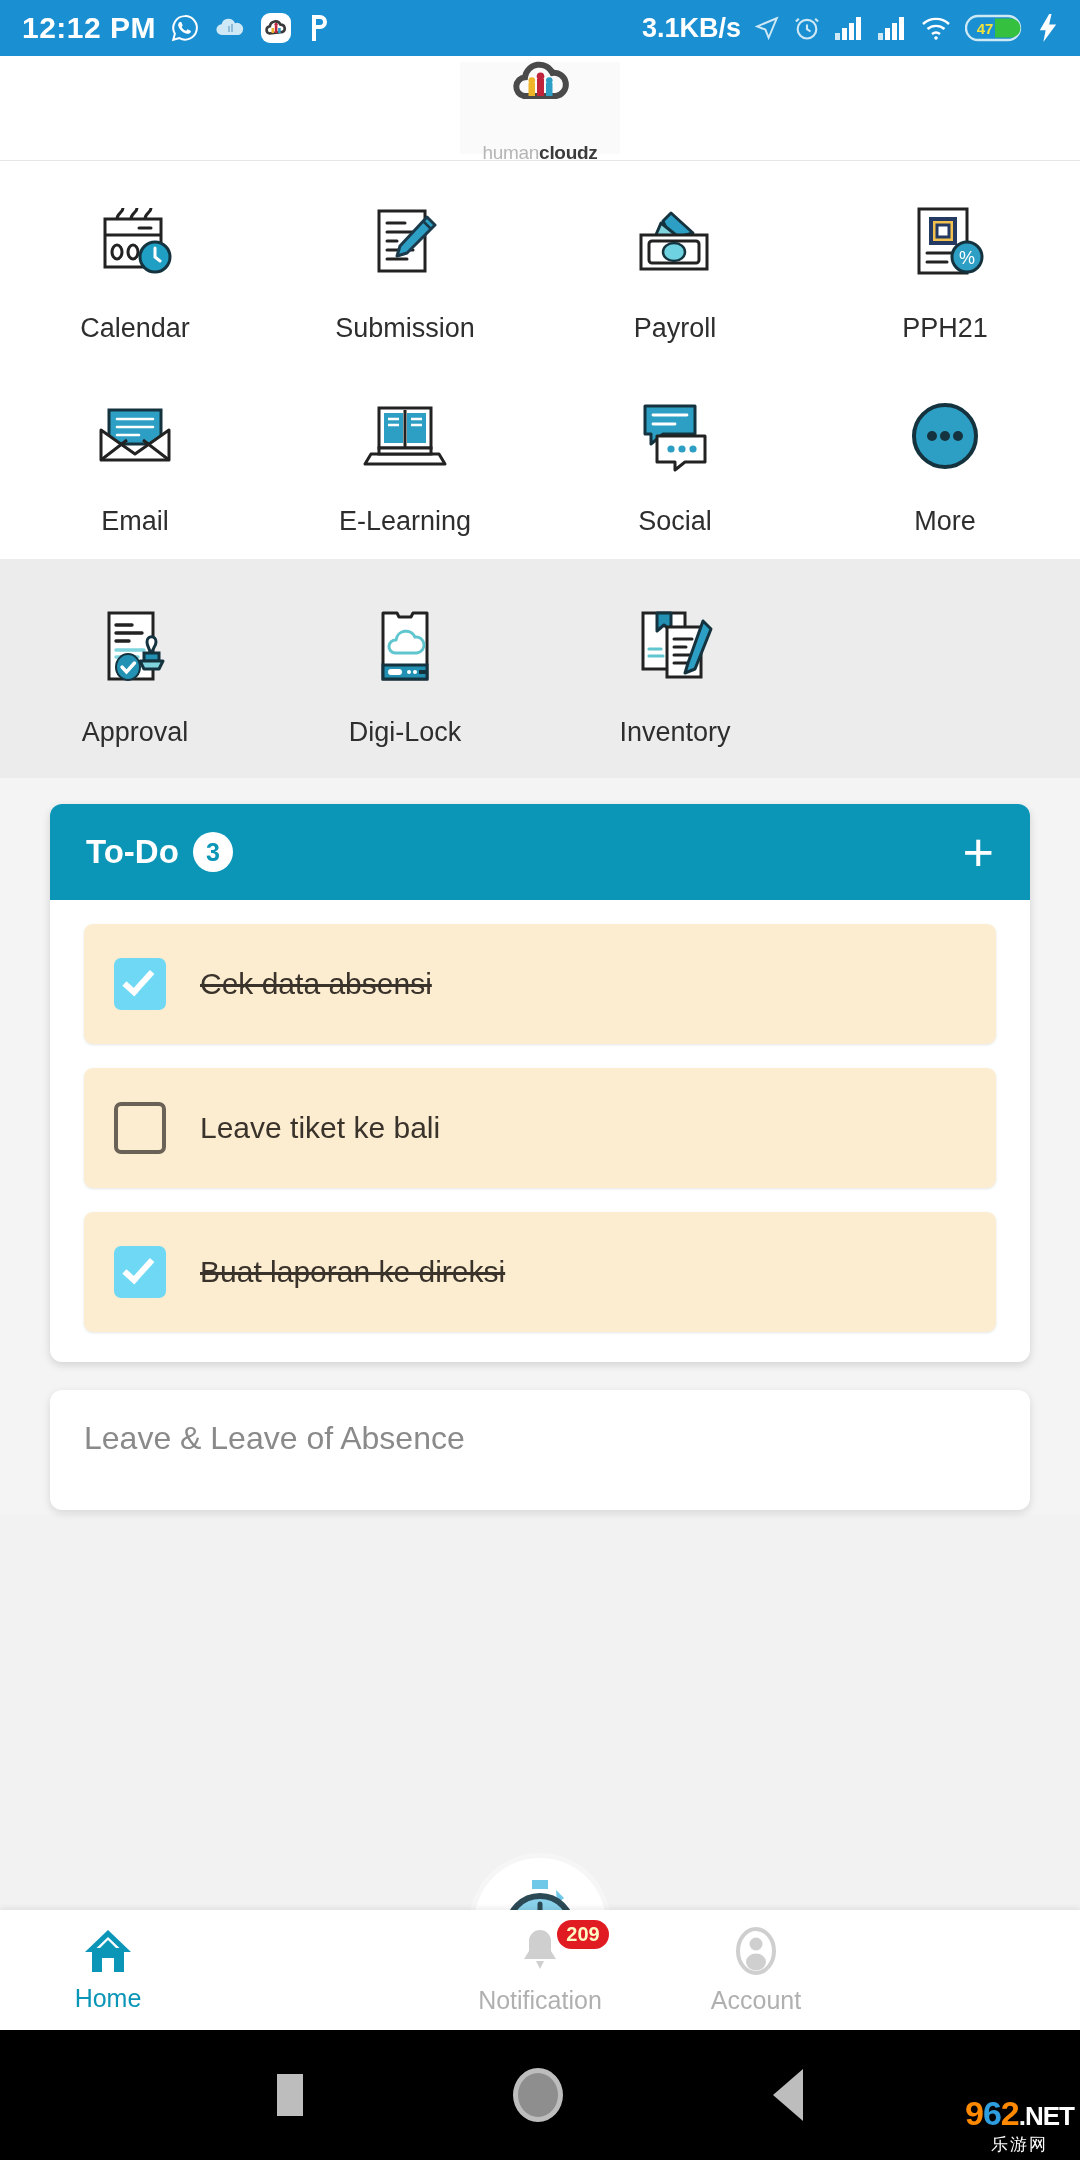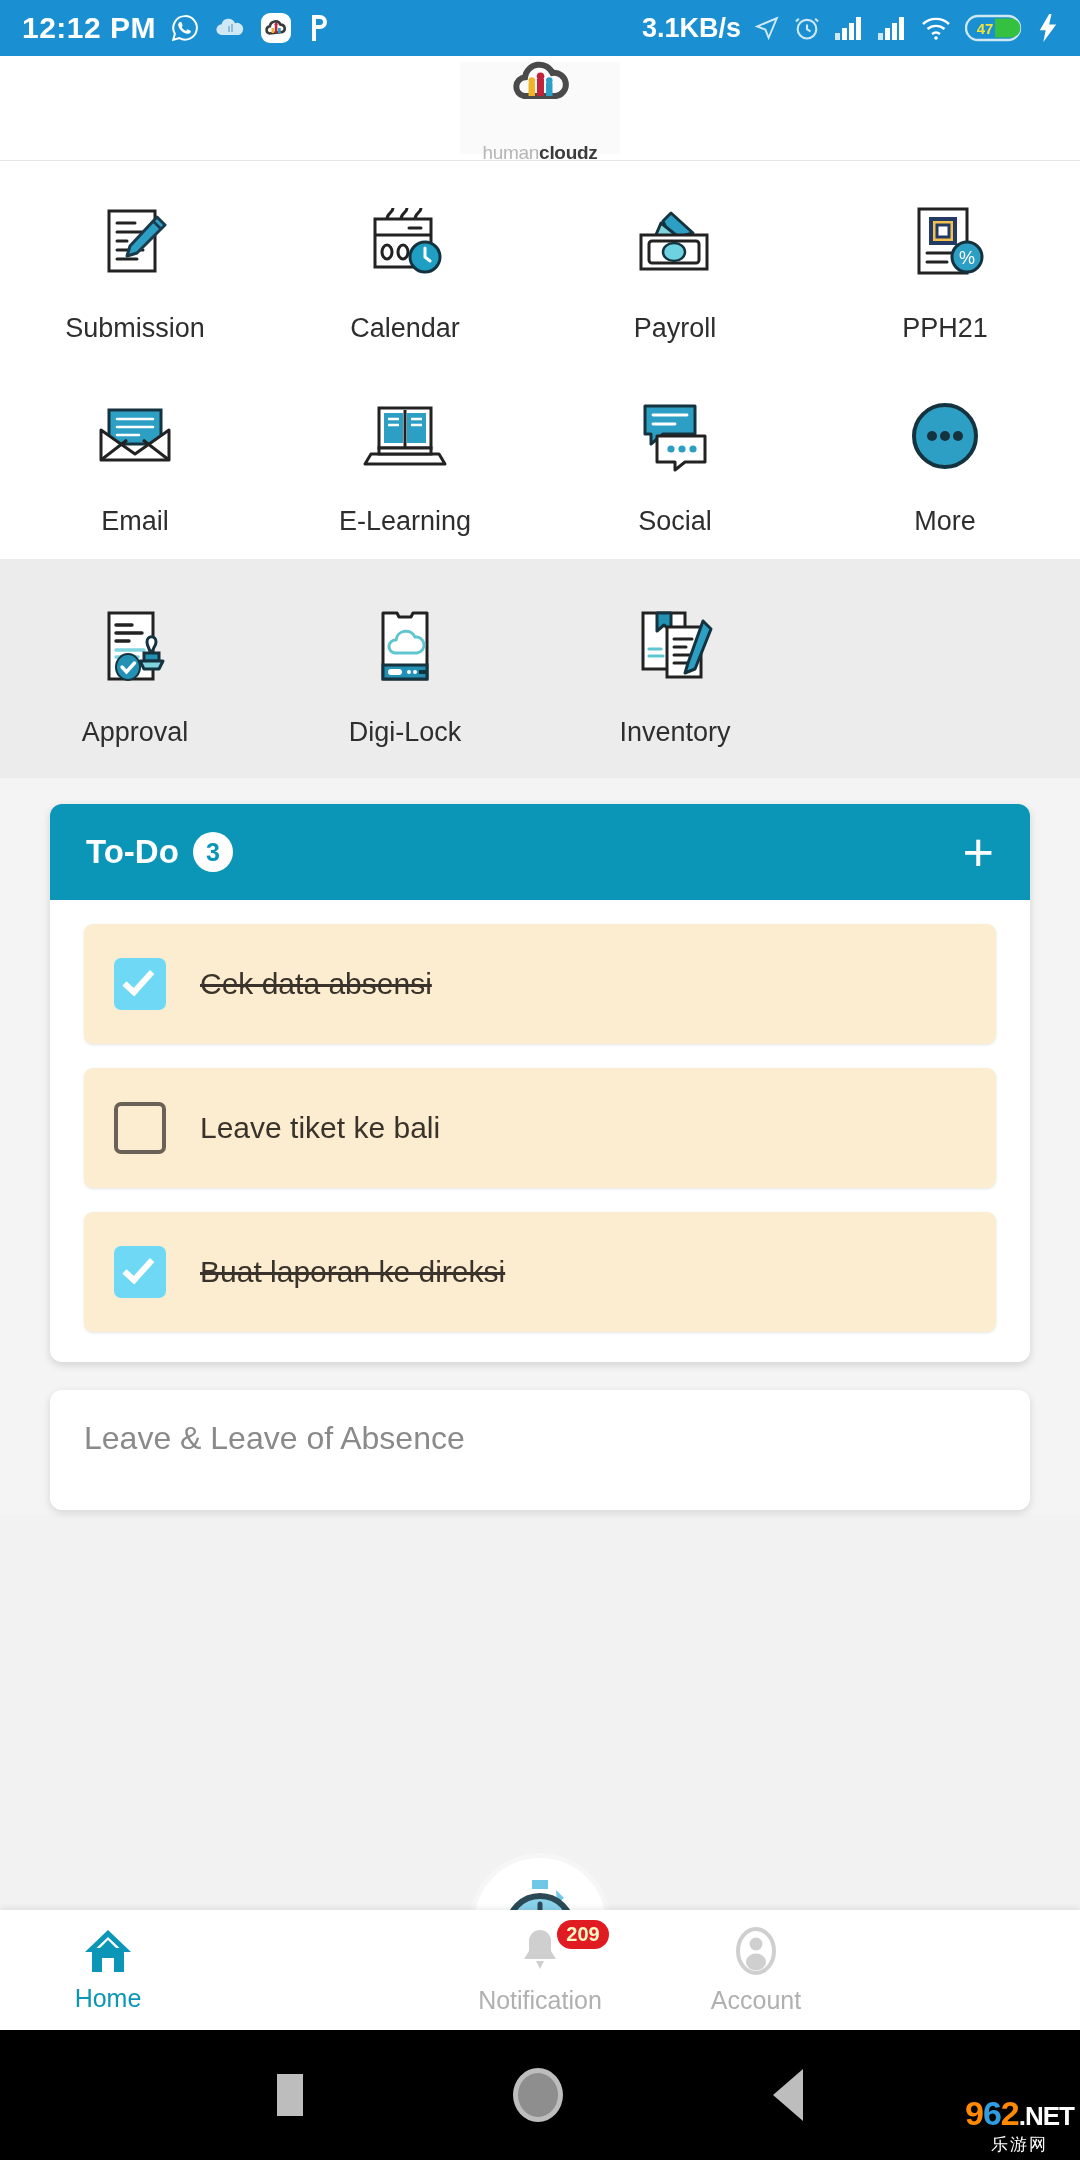--- a/index.html
+++ b/index.html
@@ -235,52 +235,52 @@
       </div>
     </div>
   </div>
 
   <div class="grid-white">
 
     <div class="grid-row">
       <div class="cell">
         <div class="cell-icon">
           <svg width="96" height="96" viewBox="0 0 96 96">
-            <rect x="22" y="16" width="46" height="60" fill="#fff" stroke="#222" stroke-width="3"></rect>
-            <path d="M30 28h18M30 37h28M30 46h10M30 55h26M30 64h20" stroke="#222" stroke-width="3" stroke-linecap="round"></path>
-            <path d="M52 47 22 46" stroke="none"></path>
-            <g transform="rotate(0 0 0)">
-              <path d="M70 22 78 30 50 58l-10 3 3-10z" fill="#2e9fc4" stroke="#1b3a4b" stroke-width="3" stroke-linejoin="round"></path>
-              <path d="M66 26 74 34" stroke="#1b3a4b" stroke-width="2.5"></path>
-            </g>
-          </svg>
-        </div>
-        <div class="cell-label">Submission</div>
-      </div>
-
-      <div class="cell">
-        <div class="cell-icon">
-          <svg width="96" height="96" viewBox="0 0 96 96">
             <rect x="18" y="24" width="56" height="48" fill="#fff" stroke="#222" stroke-width="3"></rect>
             <path d="M18 40h56" stroke="#222" stroke-width="3"></path>
             <path d="M30 24c0-6 6-6 6-11M44 24c0-6 6-6 6-11M58 24c0-6 6-6 6-11" fill="none" stroke="#222" stroke-width="3"></path>
             <ellipse cx="30" cy="57" rx="5" ry="7" fill="none" stroke="#222" stroke-width="3"></ellipse>
             <ellipse cx="46" cy="57" rx="5" ry="7" fill="none" stroke="#222" stroke-width="3"></ellipse>
             <ellipse cx="62" cy="57" rx="5" ry="7" fill="none" stroke="#222" stroke-width="3"></ellipse>
             <path d="M52 33h12" stroke="#222" stroke-width="3" stroke-linecap="round"></path>
             <circle cx="68" cy="62" r="15" fill="#1f9fc4" stroke="#14333f" stroke-width="3"></circle>
             <path d="M68 53v9l5 4" stroke="#fff" stroke-width="3" fill="none" stroke-linecap="round"></path>
           </svg>
         </div>
         <div class="cell-label">Calendar</div>
       </div>
 
       <div class="cell">
         <div class="cell-icon">
           <svg width="96" height="96" viewBox="0 0 96 96">
+            <rect x="22" y="16" width="46" height="60" fill="#fff" stroke="#222" stroke-width="3"></rect>
+            <path d="M30 28h18M30 37h28M30 46h10M30 55h26M30 64h20" stroke="#222" stroke-width="3" stroke-linecap="round"></path>
+            <path d="M52 47 22 46" stroke="none"></path>
+            <g transform="rotate(0 0 0)">
+              <path d="M70 22 78 30 50 58l-10 3 3-10z" fill="#2e9fc4" stroke="#1b3a4b" stroke-width="3" stroke-linejoin="round"></path>
+              <path d="M66 26 74 34" stroke="#1b3a4b" stroke-width="2.5"></path>
+            </g>
+          </svg>
+        </div>
+        <div class="cell-label">Submission</div>
+      </div>
+
+      <div class="cell">
+        <div class="cell-icon">
+          <svg width="96" height="96" viewBox="0 0 96 96">
             <path d="M44 18 66 38 44 44 36 26z" fill="#2e9fc4" stroke="#14333f" stroke-width="3" stroke-linejoin="round"></path>
             <path d="M34 28 54 44 28 42z" fill="#7fd4dd" stroke="#14333f" stroke-width="3" stroke-linejoin="round"></path>
             <rect x="14" y="40" width="66" height="34" fill="#fff" stroke="#222" stroke-width="3"></rect>
             <rect x="22" y="46" width="50" height="22" fill="none" stroke="#222" stroke-width="3" rx="3"></rect>
             <ellipse cx="47" cy="57" rx="11" ry="9" fill="#6fd2e0" stroke="#14333f" stroke-width="2.5"></ellipse>
           </svg>
         </div>
         <div class="cell-label">Payroll</div>
       </div>
 

